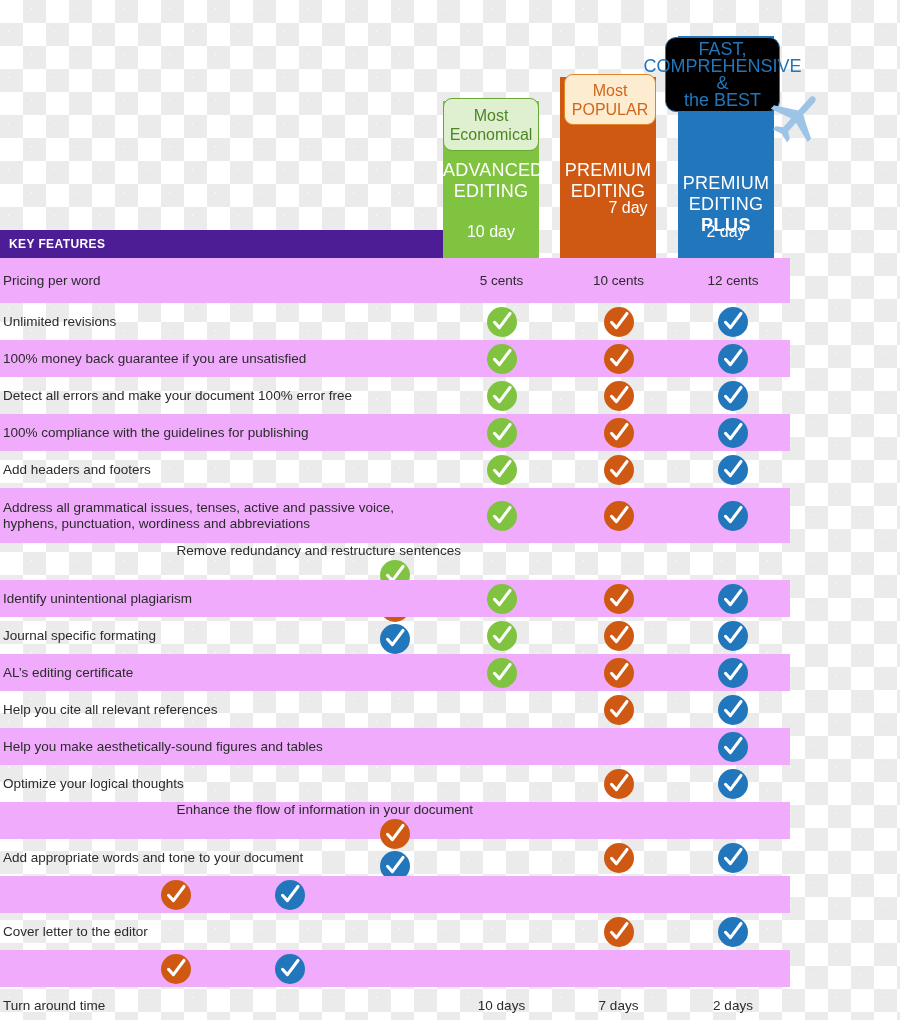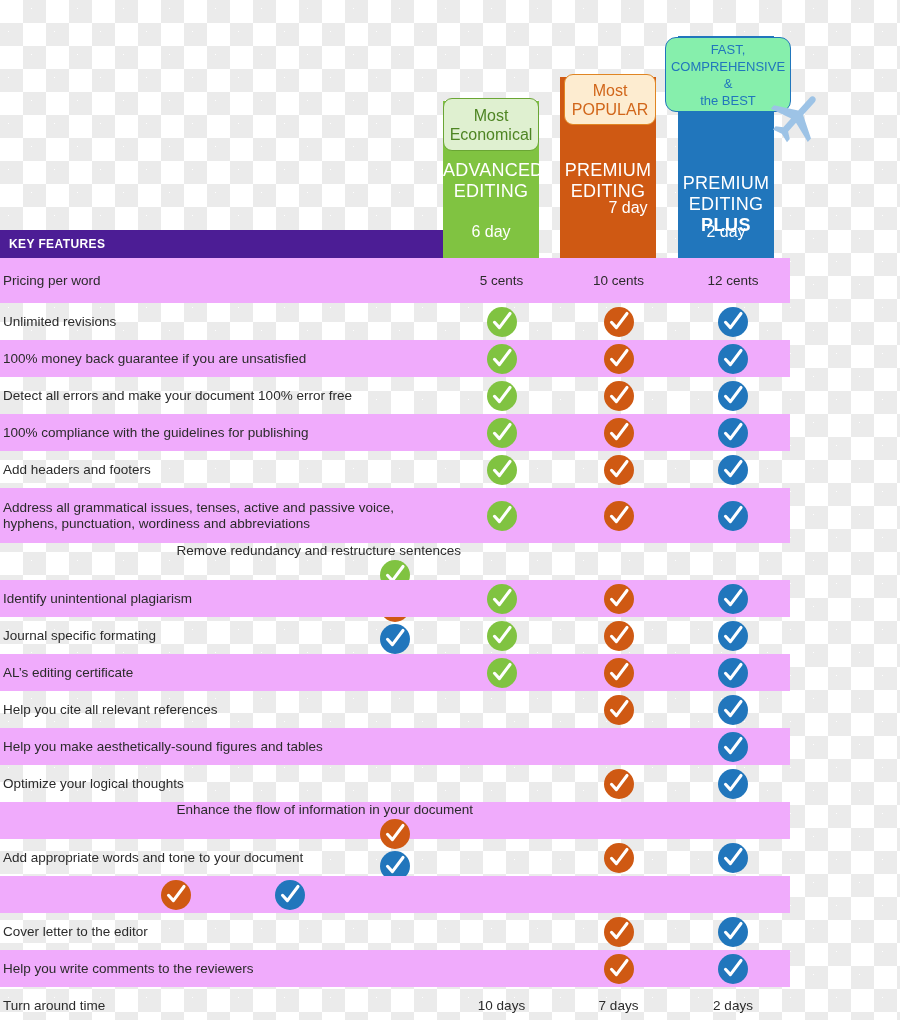--- a/index.html
+++ b/index.html
@@ -92,25 +92,25 @@
     left: 564px; top: 74px;
     width: 92px; height: 51px;
     background: #fdecd0;
     border: 1.6px solid #e08523;
     color: #d1661a;
     font-size: 16px;
     line-height: 19px;
   }
   .badge-blue {
     left: 665px; top: 37px;
-    width: 126px; height: 75px;
-    background: #86efac;
+    width: 115px; height: 75px;
+    background: #000000;
     border: 1.8px solid #2176bc;
     color: #2176bc;
-    font-size: 13px;
+    font-size: 18px;
     line-height: 17px;
     font-weight: 400;
     border-radius: 11px;
   }
 
   .plane-icon {
     position: absolute;
     left: 766px;
     top: 88px;
     width: 62px;
@@ -185,21 +185,21 @@
   }
 </style>
 </head>
 <body>
 
 <div id="stage">
 
   <div class="plan-col green">
     <div class="plan-title">ADVANCED
 EDITING</div>
-    <div class="plan-days">6 day</div>
+    <div class="plan-days">10 day</div>
   </div>
 
   <div class="plan-col orange">
     <div class="plan-title">PREMIUM
 EDITING</div>
     <div class="plan-days">7 day</div>
   </div>
 
   <div class="plan-col blue">
     <div class="plan-title">
@@ -545,21 +545,20 @@
           </svg>
         </div>
         <div class="cell-mark">
           <svg class="check" viewBox="0 0 32 32">
             <circle cx="16" cy="16" r="15" fill="#2176bc"></circle>
             <path d="M8.5 16.3 L13.4 21.6 L24 7.5" stroke="#ffffff" stroke-width="3.1" fill="none" stroke-linecap="round" stroke-linejoin="round"></path>
           </svg>
         </div>
       </div>
       <div class="trow opaque" style="height: 37px;">
-        <div class="cell-label">Help you write comments to the reviewers</div>
         <div class="cell-mark"></div>
         <div class="cell-mark">
           <svg class="check" viewBox="0 0 32 32">
             <circle cx="16" cy="16" r="15" fill="#cf5913"></circle>
             <path d="M8.5 16.3 L13.4 21.6 L24 7.5" stroke="#ffffff" stroke-width="3.1" fill="none" stroke-linecap="round" stroke-linejoin="round"></path>
           </svg>
         </div>
         <div class="cell-mark">
           <svg class="check" viewBox="0 0 32 32">
             <circle cx="16" cy="16" r="15" fill="#2176bc"></circle>

